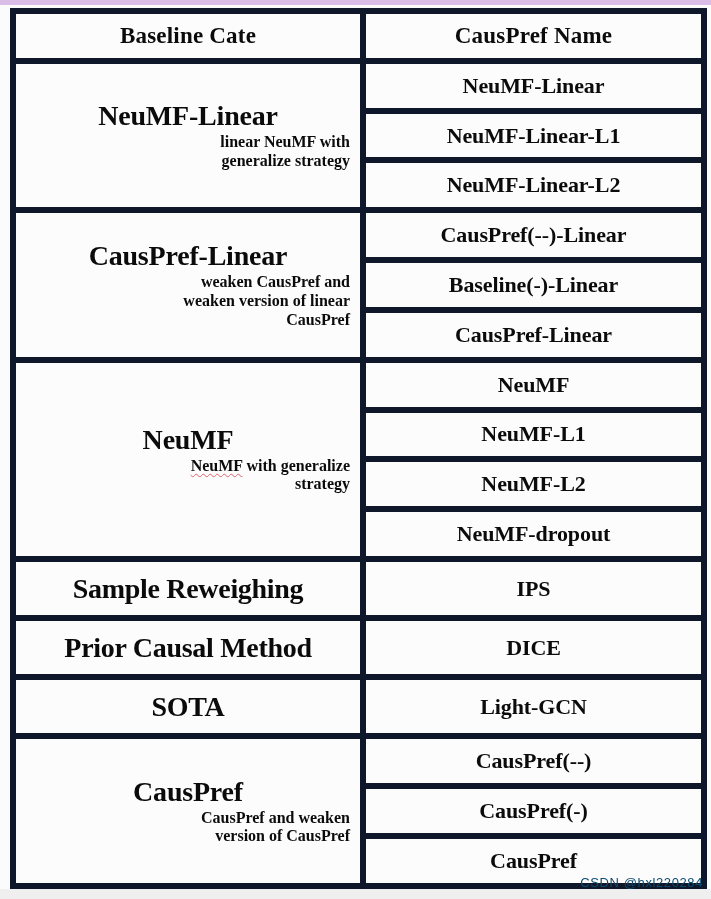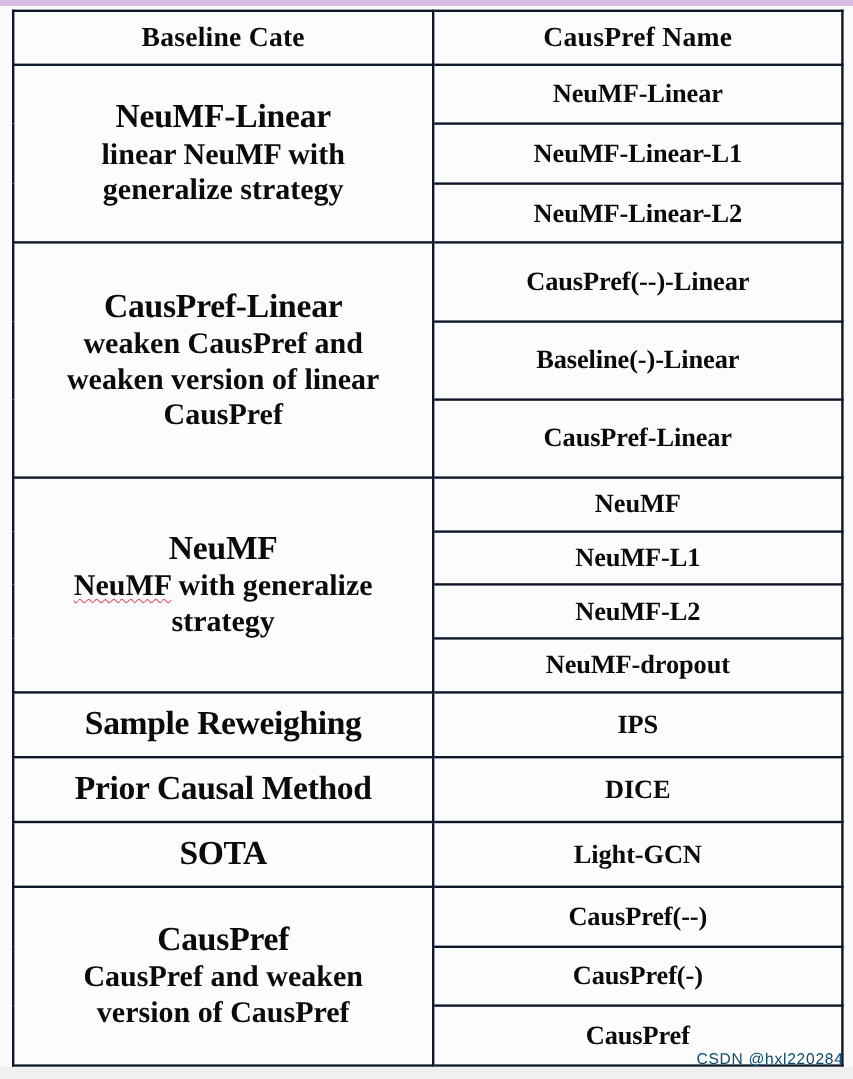--- a/index.html
+++ b/index.html
@@ -44,21 +44,21 @@
 
   table.baseline-table {
     border-collapse: collapse;
     table-layout: fixed;
     width: 691px;
     height: 881px;
     background: #fdfdfd;
   }
 
   table.baseline-table td {
-    border: 2px solid #0f172a;
+    border: 6px solid #0f172a;
     text-align: center;
     vertical-align: middle;
     color: #0b0b0b;
     font-weight: bold;
     padding: 0 4px;
     background: #fcfcfc;
   }
 
   col.c-left  { width: 350px; }
   col.c-right { width: 341px; }
@@ -69,24 +69,25 @@
   }
 
   .cat-title {
     font-size: 28px;
     line-height: 1.12;
     letter-spacing: -0.2px;
     white-space: nowrap;
   }
 
   .cat-desc {
-    font-size: 25px;
+    font-size: 16px;
     line-height: 1.18;
     margin-top: 1px;
     padding: 0 6px;
+    text-align: right;
   }
 
   .cat-single {
     font-size: 28px;
     letter-spacing: -0.3px;
     white-space: nowrap;
   }
 
   .name-cell {
     font-size: 22px;

